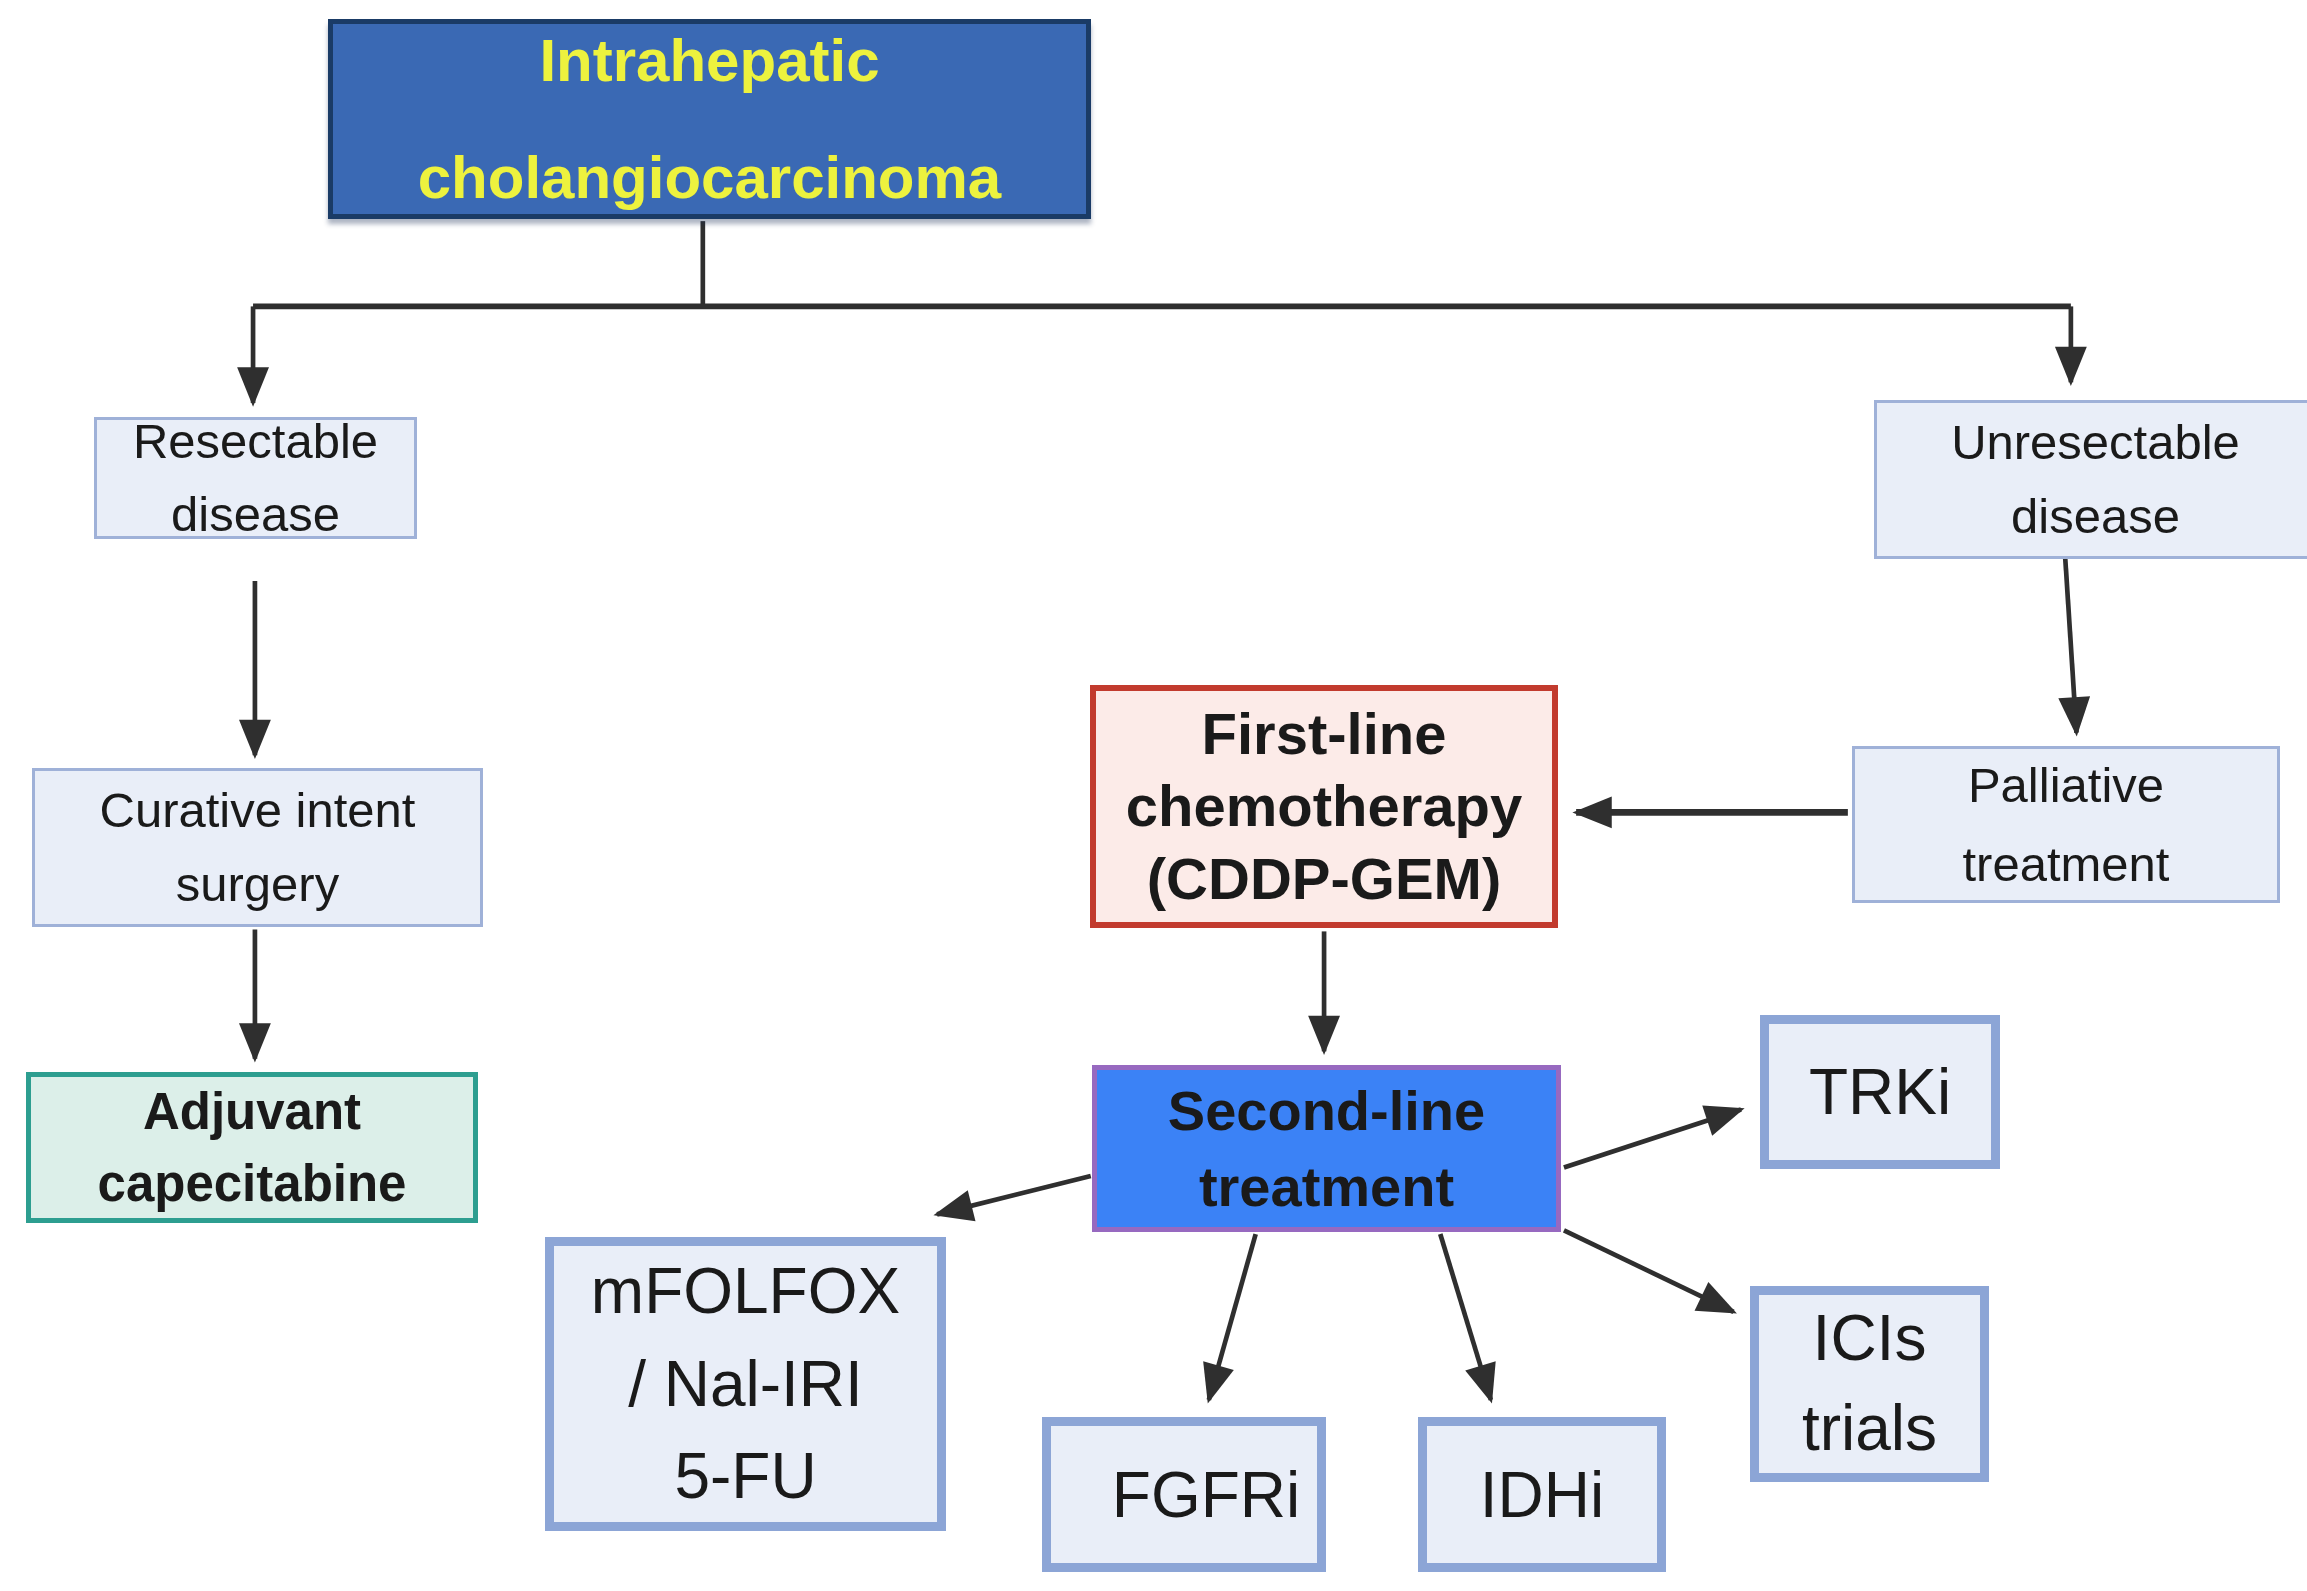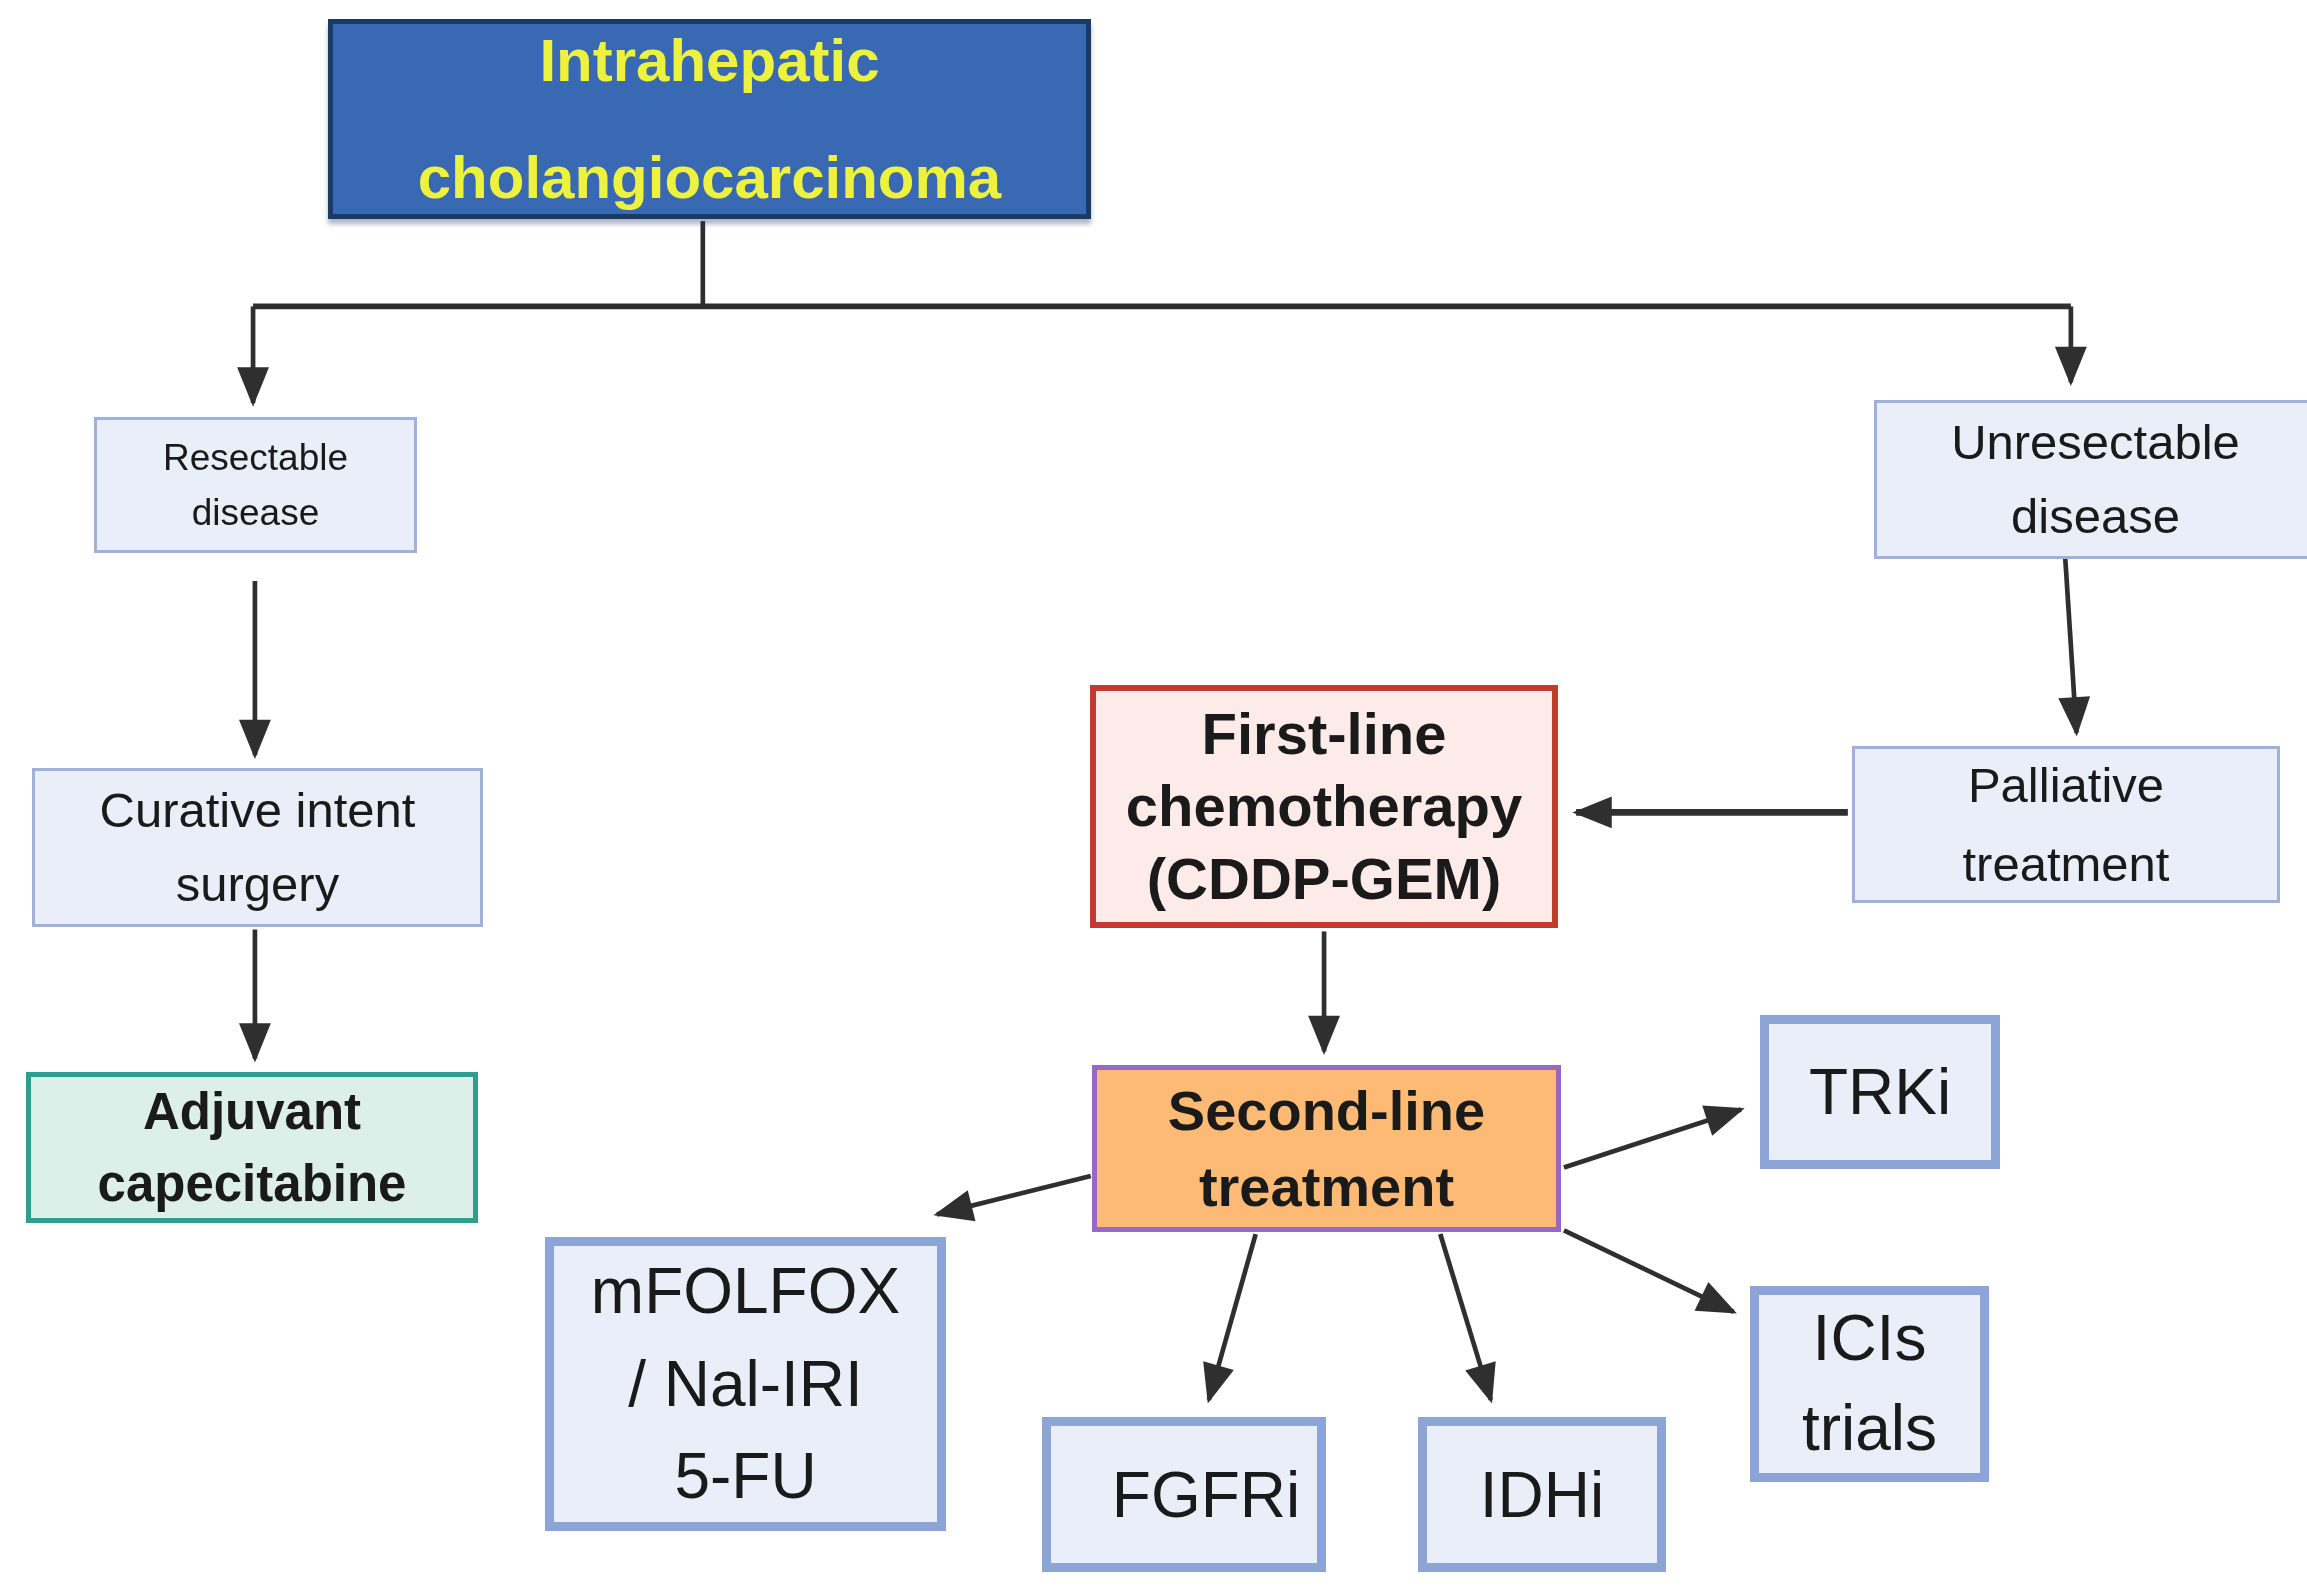--- a/index.html
+++ b/index.html
@@ -44,21 +44,21 @@
     border-color: #9fb1d8;
   }
   .node .ln { display: block; }
 
   #root {
     left: 328px; top: 19px; width: 763px; height: 200px;
     font-size: 60px; font-weight: bold; border-width: 5.6px;
     line-height: 1.45;
     box-shadow: 0 5.6px 4.7px rgba(20, 40, 80, 0.35);
   }
-  #resectable   { left: 94px;  top: 417px;  width: 323px; height: 136px; font-size: 37px; }
+  #resectable   { left: 94px;  top: 417px;  width: 323px; height: 122px; font-size: 49px; }
   #curative     { left: 32px;   top: 768px;  width: 451px; height: 159px; font-size: 49px; }
   #adjuvant     { left: 26px;   top: 1072px; width: 452px; height: 151px; font-size: 51px;
                   font-weight: bold; border-width: 5.6px; line-height: 1.4; }
   #unresectable { left: 1874px; top: 400px;  width: 443px; height: 159px; font-size: 49px; }
   #palliative   { left: 1852px; top: 746px;  width: 428px; height: 157px; font-size: 49px; line-height: 1.6; }
   #first-line   { left: 1090px; top: 685px;  width: 468px; height: 243px; font-size: 58px;
                   font-weight: bold; border-width: 6.6px; line-height: 1.25; }
   #second-line  { left: 1092px; top: 1065px; width: 469px; height: 167px; font-size: 56px;
                   font-weight: bold; border-width: 5.6px; line-height: 1.35; }
   #mfolfox      { left: 545px;  top: 1237px; width: 401px; height: 294px; font-size: 64px;
@@ -125,21 +125,21 @@
     <span class="ln">Palliative</span>
     <span class="ln">treatment</span>
   </div>
 
   <div class="node" id="first-line" style="background-color: rgb(252, 235, 232); border-color: rgb(194, 59, 46);">
     <span class="ln">First-line</span>
     <span class="ln">chemotherapy</span>
     <span class="ln">(CDDP-GEM)</span>
   </div>
 
-  <div class="node" id="second-line" style="background-color: #fdba74; border-color: rgb(151, 105, 192); text-align: center;">
+  <div class="node" id="second-line" style="background-color: #3b82f6; border-color: rgb(151, 105, 192); text-align: center;">
     <span class="ln">Second-line</span>
     <span class="ln">treatment</span>
   </div>
 
   <div class="node" id="mfolfox" style="background-color: rgb(233, 238, 248); border-color: rgb(140, 165, 214);">
     <span class="ln">mFOLFOX</span>
     <span class="ln">/ Nal-IRI</span>
     <span class="ln">5-FU</span>
   </div>
 

